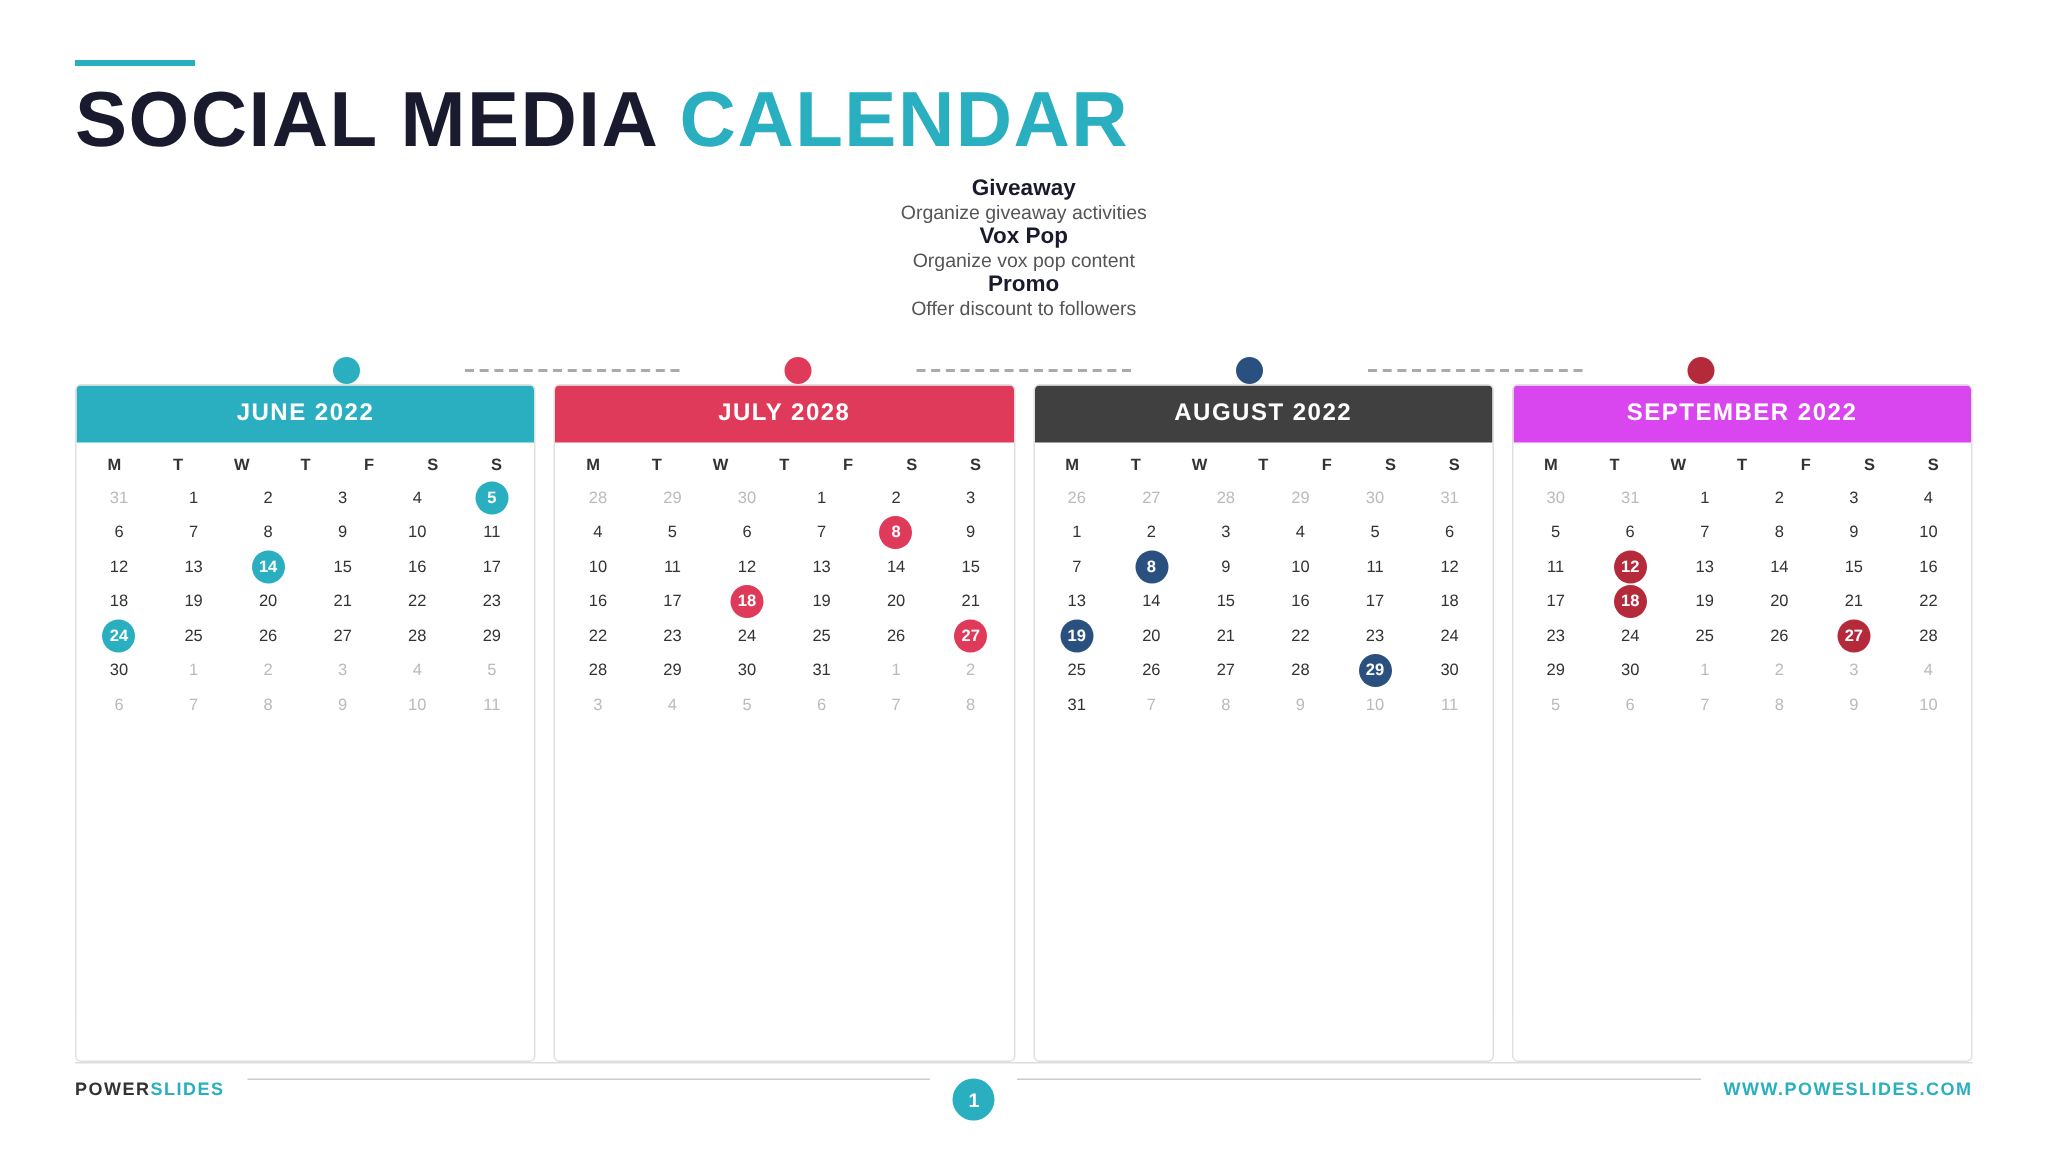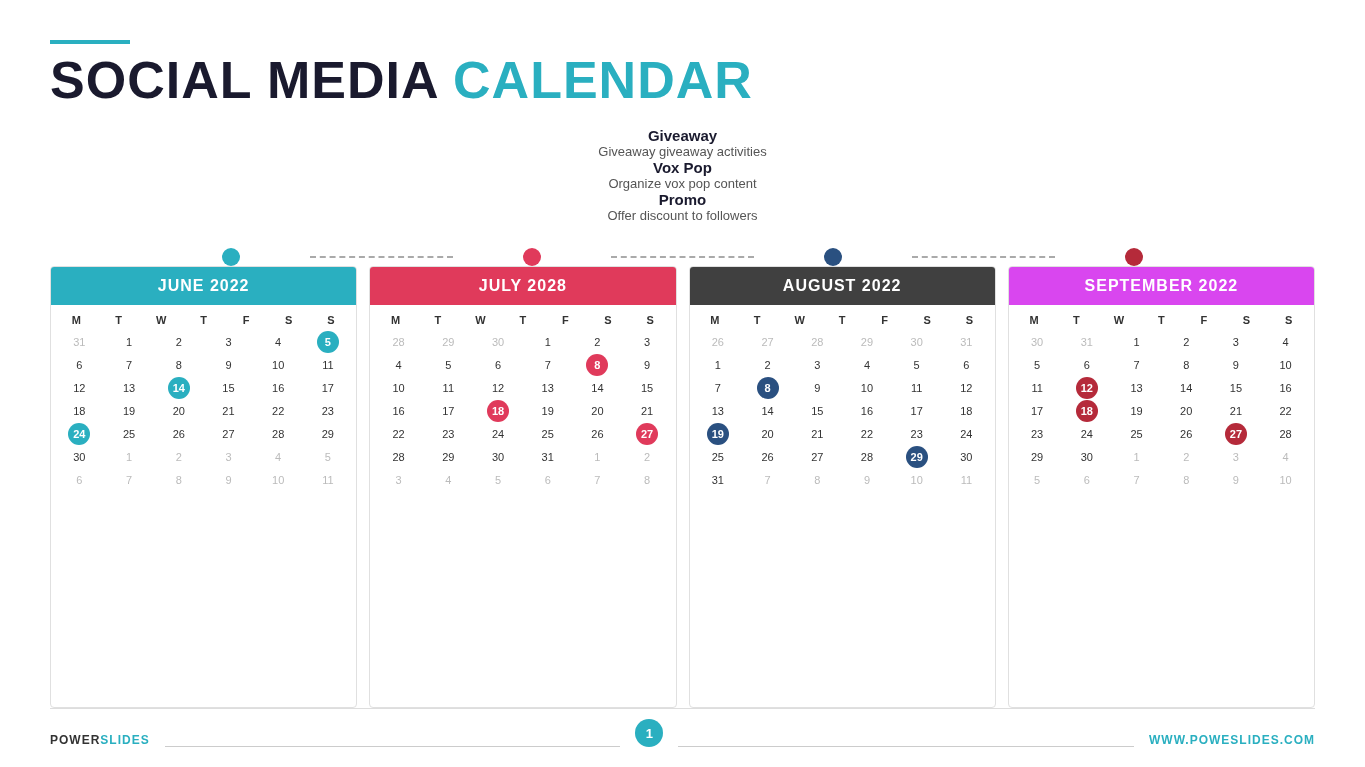--- a/index.html
+++ b/index.html
@@ -15,21 +15,21 @@
     .page-container {
       width: 1365px;
       height: 767px;
       padding: 40px 50px 20px 50px;
       display: flex;
       flex-direction: column;
     }
 
     
     .title-area {
-      margin-bottom: 18px;
+      margin-bottom: 8px;
     }
     .title-line {
       width: 80px;
       height: 4px;
       background: #2aafc0;
       margin-bottom: 8px;
     }
     .main-title {
       font-size: 52px;
       font-weight: 900;
@@ -192,21 +192,21 @@
       border-radius: 50%;
       width: 22px;
       height: 22px;
       margin: auto;
     }
 
     
     .footer {
       display: flex;
       justify-content: space-between;
-      align-items: flex-end;
+      align-items: flex-start;
       padding-top: 10px;
       border-top: 1px solid #ddd;
     }
     .footer-left {
       font-size: 12px;
       font-weight: 700;
       color: #333;
       letter-spacing: 1px;
     }
     .footer-left span.accent { color: #2aafc0; }
@@ -251,21 +251,21 @@
     <div class="title-line"></div>
     <div class="main-title">
       <span class="dark">SOCIAL MEDIA</span>
       <span class="accent">CALENDAR</span>
     </div>
   </div>
 
   <div class="categories-row" id="categories-row">
       <div class="category-item">
     <div class="category-title">Giveaway</div>
-    <div class="category-desc">Giveaway giveaway activities</div>
+    <div class="category-desc">Organize giveaway activities</div>
   </div>
       <div class="category-item">
     <div class="category-title">Vox Pop</div>
     <div class="category-desc">Organize vox pop content</div>
   </div>
       <div class="category-item">
     <div class="category-title">Promo</div>
     <div class="category-desc">Offer discount to followers</div>
   </div>
     </div>

